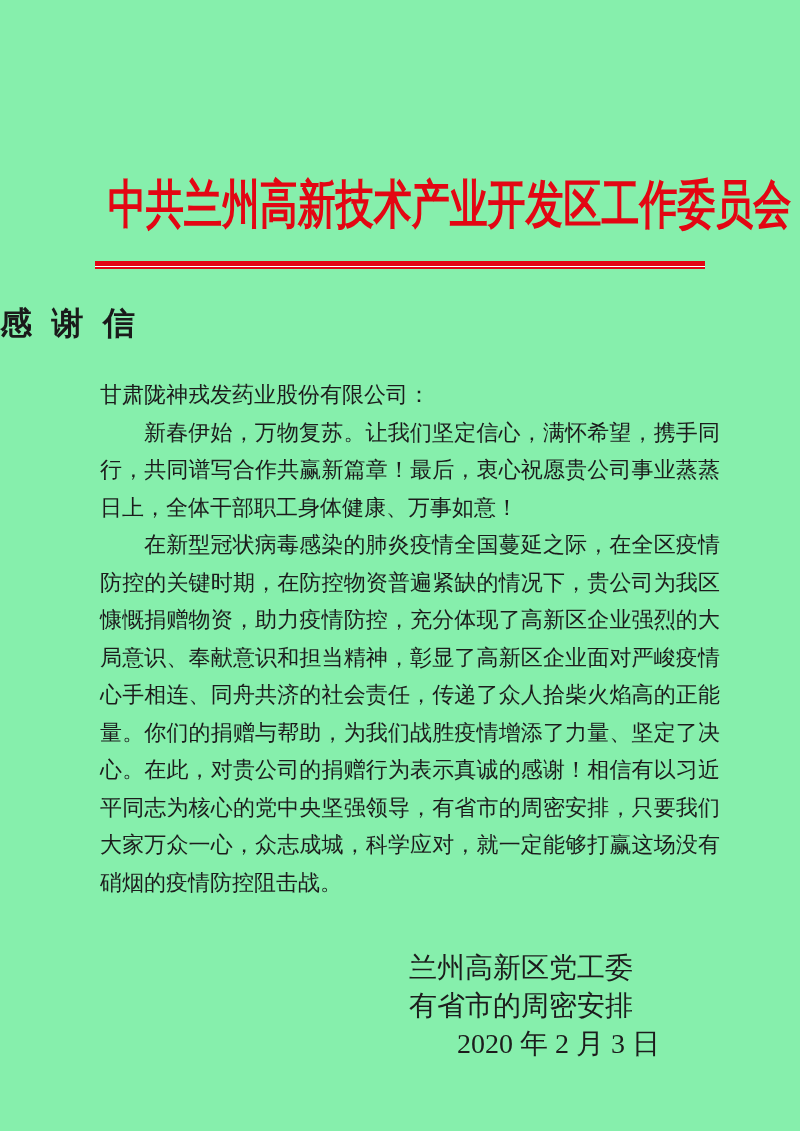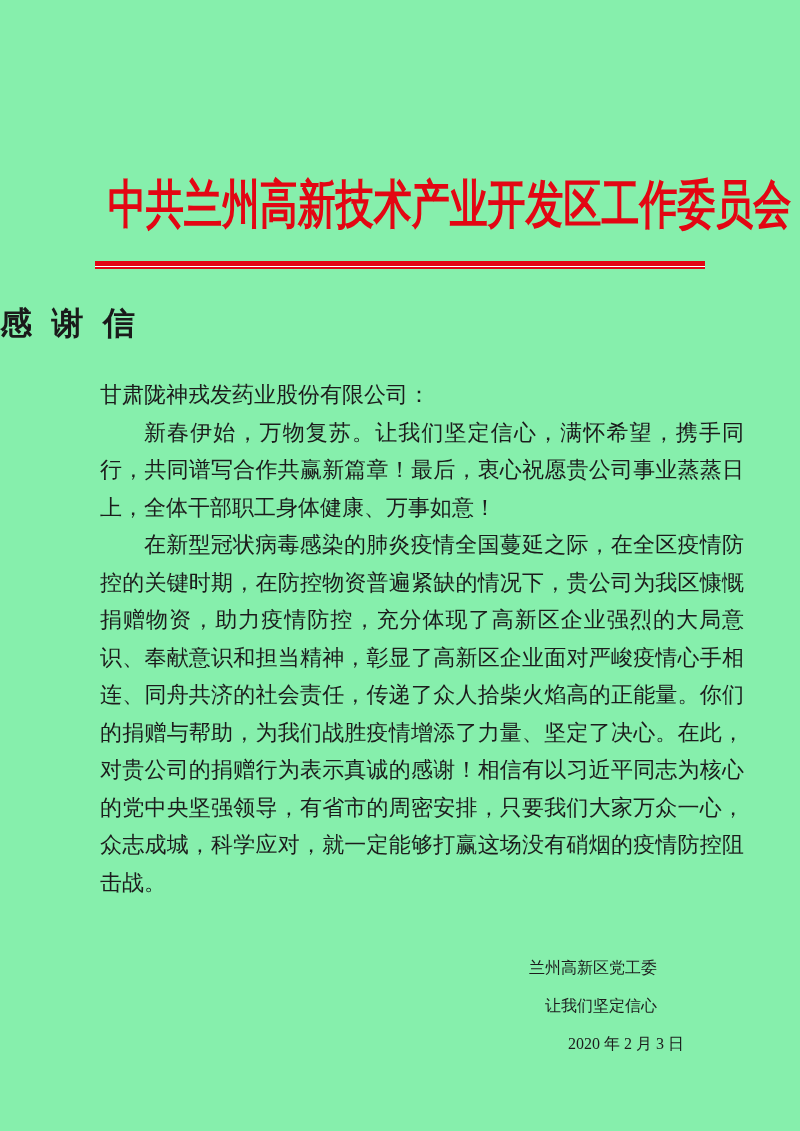--- a/index.html
+++ b/index.html
@@ -10,21 +10,21 @@
     width: 800px;
   }
   .page {
     position: relative;
     width: 800px;
     height: 1131px;
     background: #86efac;
     overflow: hidden;
   }
   .content {
-    padding: 0 56px 0 100px; 
+    padding: 0 80px 0 100px; 
   }
   
   .letterhead {
     margin-top: 176px;
     width: 800px;
     text-align: center;
     white-space: nowrap;
     font-size: 52px;
     font-weight: bold;
     line-height: 1.12;
@@ -59,21 +59,21 @@
     text-align: justify;
   }
   .salutation {
     text-indent: 0;
   }
   .para {
     text-indent: 2em;
   }
   .signature {
     margin-top: 48px;
-    font-size: 16px;
+    font-size: 28px;
     line-height: 38px;
     color: #1c1c1c;
   }
   .sig-org {
     text-align: right;
     padding-right: 87px;
   }
   .sig-date {
     text-align: right;
     padding-right: 60px;
@@ -93,18 +93,18 @@
   <div class="content">
 
     <div class="letter-body">
       <p class="salutation">甘肃陇神戎发药业股份有限公司：</p>
       <p class="para">新春伊始，万物复苏。让我们坚定信心，满怀希望，携手同行，共同谱写合作共赢新篇章！最后，衷心祝愿贵公司事业蒸蒸日上，全体干部职工身体健康、万事如意！</p>
       <p class="para">在新型冠状病毒感染的肺炎疫情全国蔓延之际，在全区疫情防控的关键时期，在防控物资普遍紧缺的情况下，贵公司为我区慷慨捐赠物资，助力疫情防控，充分体现了高新区企业强烈的大局意识、奉献意识和担当精神，彰显了高新区企业面对严峻疫情心手相连、同舟共济的社会责任，传递了众人拾柴火焰高的正能量。你们的捐赠与帮助，为我们战胜疫情增添了力量、坚定了决心。在此，对贵公司的捐赠行为表示真诚的感谢！相信有以习近平同志为核心的党中央坚强领导，有省市的周密安排，只要我们大家万众一心，众志成城，科学应对，就一定能够打赢这场没有硝烟的疫情防控阻击战。</p>
     </div>
 
     <div class="signature">
       <p class="sig-org">兰州高新区党工委</p>
-      <p class="sig-org">让我们坚定信心</p>
+      <p class="sig-org">有省市的周密安排</p>
       <p class="sig-date">2020 年 2 月 3 日</p>
     </div>
 
   </div>
 </div>
 
 </body></html>

